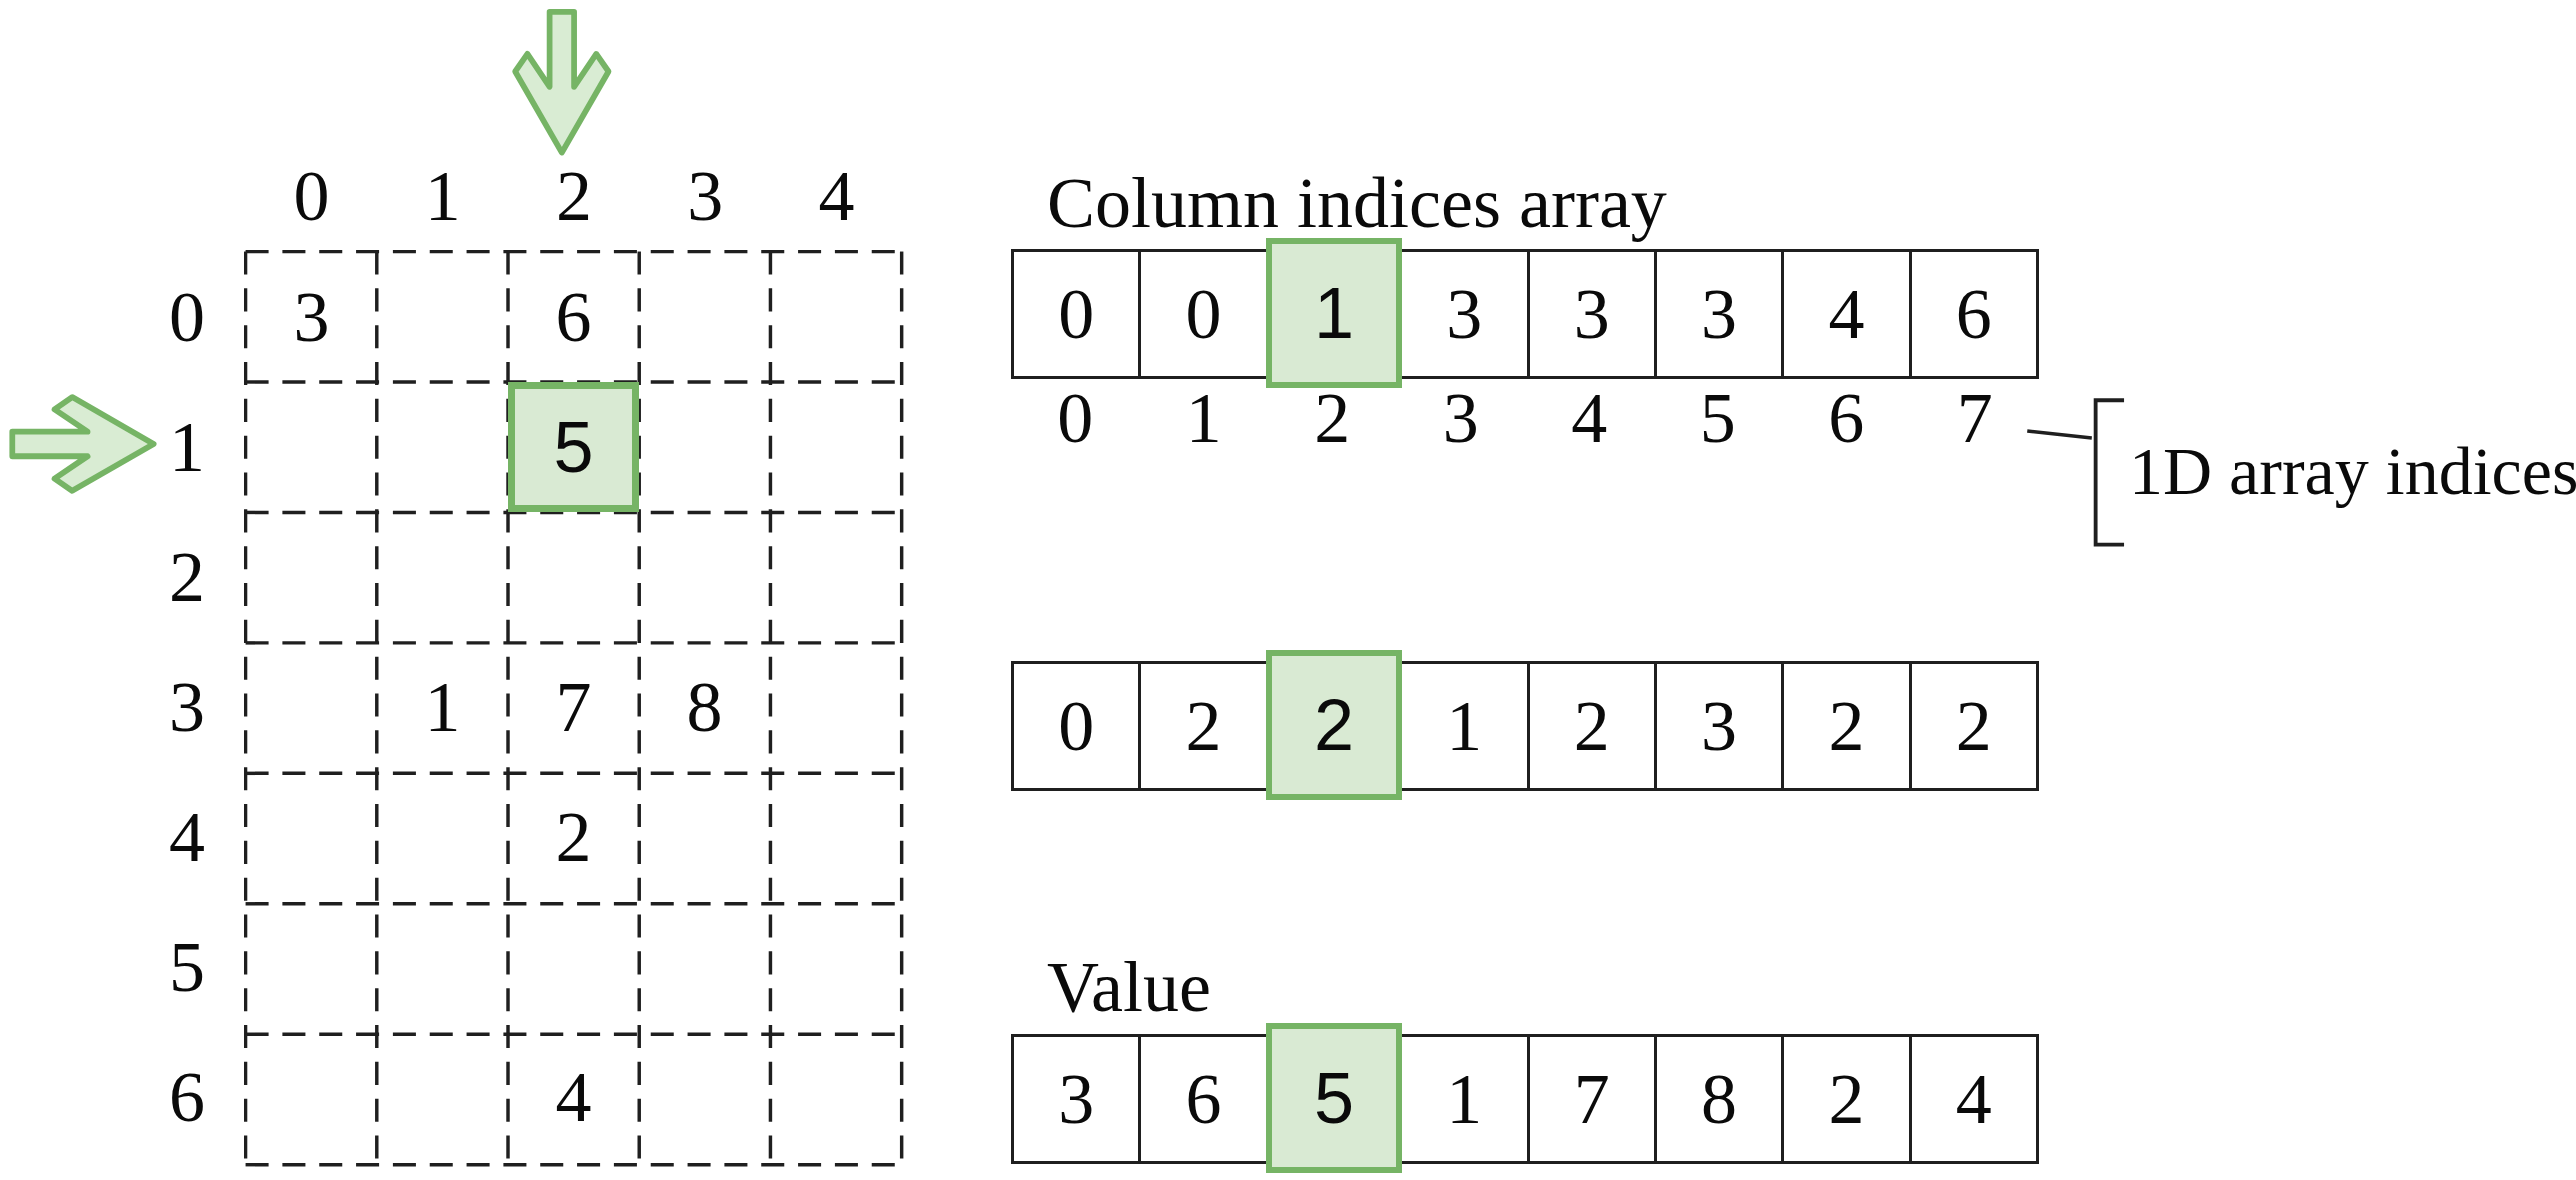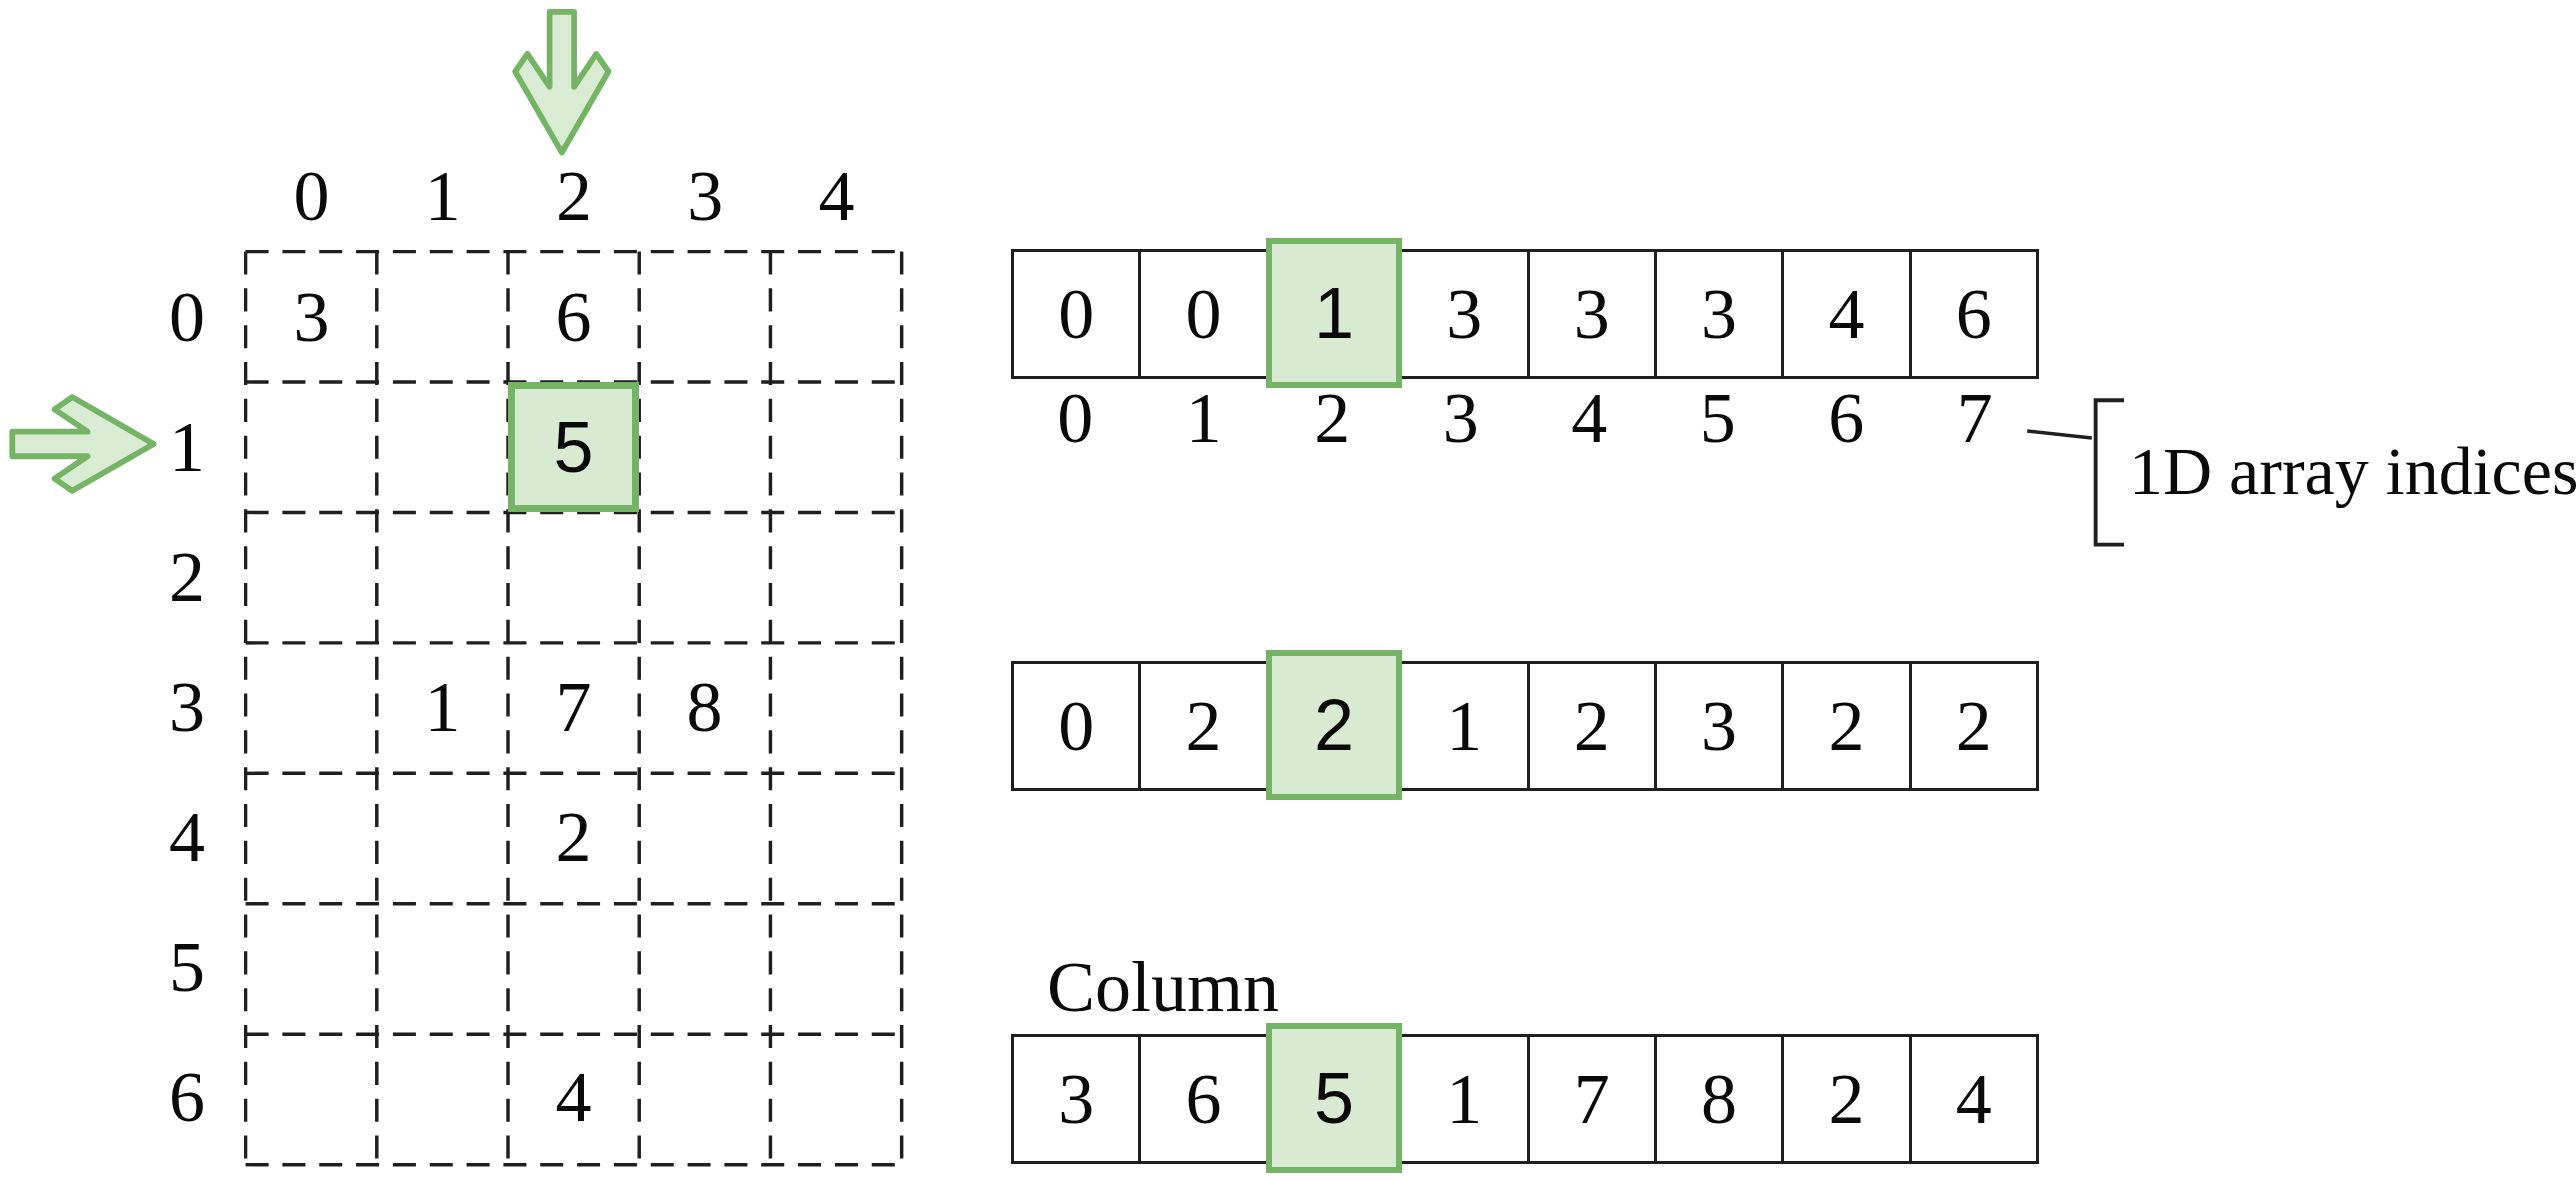--- a/index.html
+++ b/index.html
@@ -93,20 +93,21 @@
     <div class="mcell" style="grid-column:1;grid-row:1">3</div>
     <div class="mcell" style="grid-column:3;grid-row:1">6</div>
     <div class="mcell hl" style="grid-column:3;grid-row:2">5</div>
     <div class="mcell" style="grid-column:2;grid-row:4">1</div>
     <div class="mcell" style="grid-column:3;grid-row:4">7</div>
     <div class="mcell" style="grid-column:4;grid-row:4">8</div>
     <div class="mcell" style="grid-column:3;grid-row:5">2</div>
     <div class="mcell" style="grid-column:3;grid-row:7">4</div>
   </div>
 
+  <div class="abs arr-title" style="top:166px;">Column indices array</div>
   <div class="abs arr-box" style="top:249px;">
     <div class="arr-cell">0</div>
     <div class="arr-cell pre-hl">0</div>
     <div class="arr-cell hl">1</div>
     <div class="arr-cell">3</div>
     <div class="arr-cell">3</div>
     <div class="arr-cell">3</div>
     <div class="arr-cell">4</div>
     <div class="arr-cell">6</div>
   </div>
@@ -132,21 +133,21 @@
     <div class="arr-cell">0</div>
     <div class="arr-cell pre-hl">2</div>
     <div class="arr-cell hl">2</div>
     <div class="arr-cell">1</div>
     <div class="arr-cell">2</div>
     <div class="arr-cell">3</div>
     <div class="arr-cell">2</div>
     <div class="arr-cell">2</div>
   </div>
 
-  <div class="abs arr-title" style="top:950px;">Column</div>
+  <div class="abs arr-title" style="top:950px;">Value</div>
   <div class="abs arr-box" style="top:1034px;">
     <div class="arr-cell">3</div>
     <div class="arr-cell pre-hl">6</div>
     <div class="arr-cell hl">5</div>
     <div class="arr-cell">1</div>
     <div class="arr-cell">7</div>
     <div class="arr-cell">8</div>
     <div class="arr-cell">2</div>
     <div class="arr-cell">4</div>
   </div>

